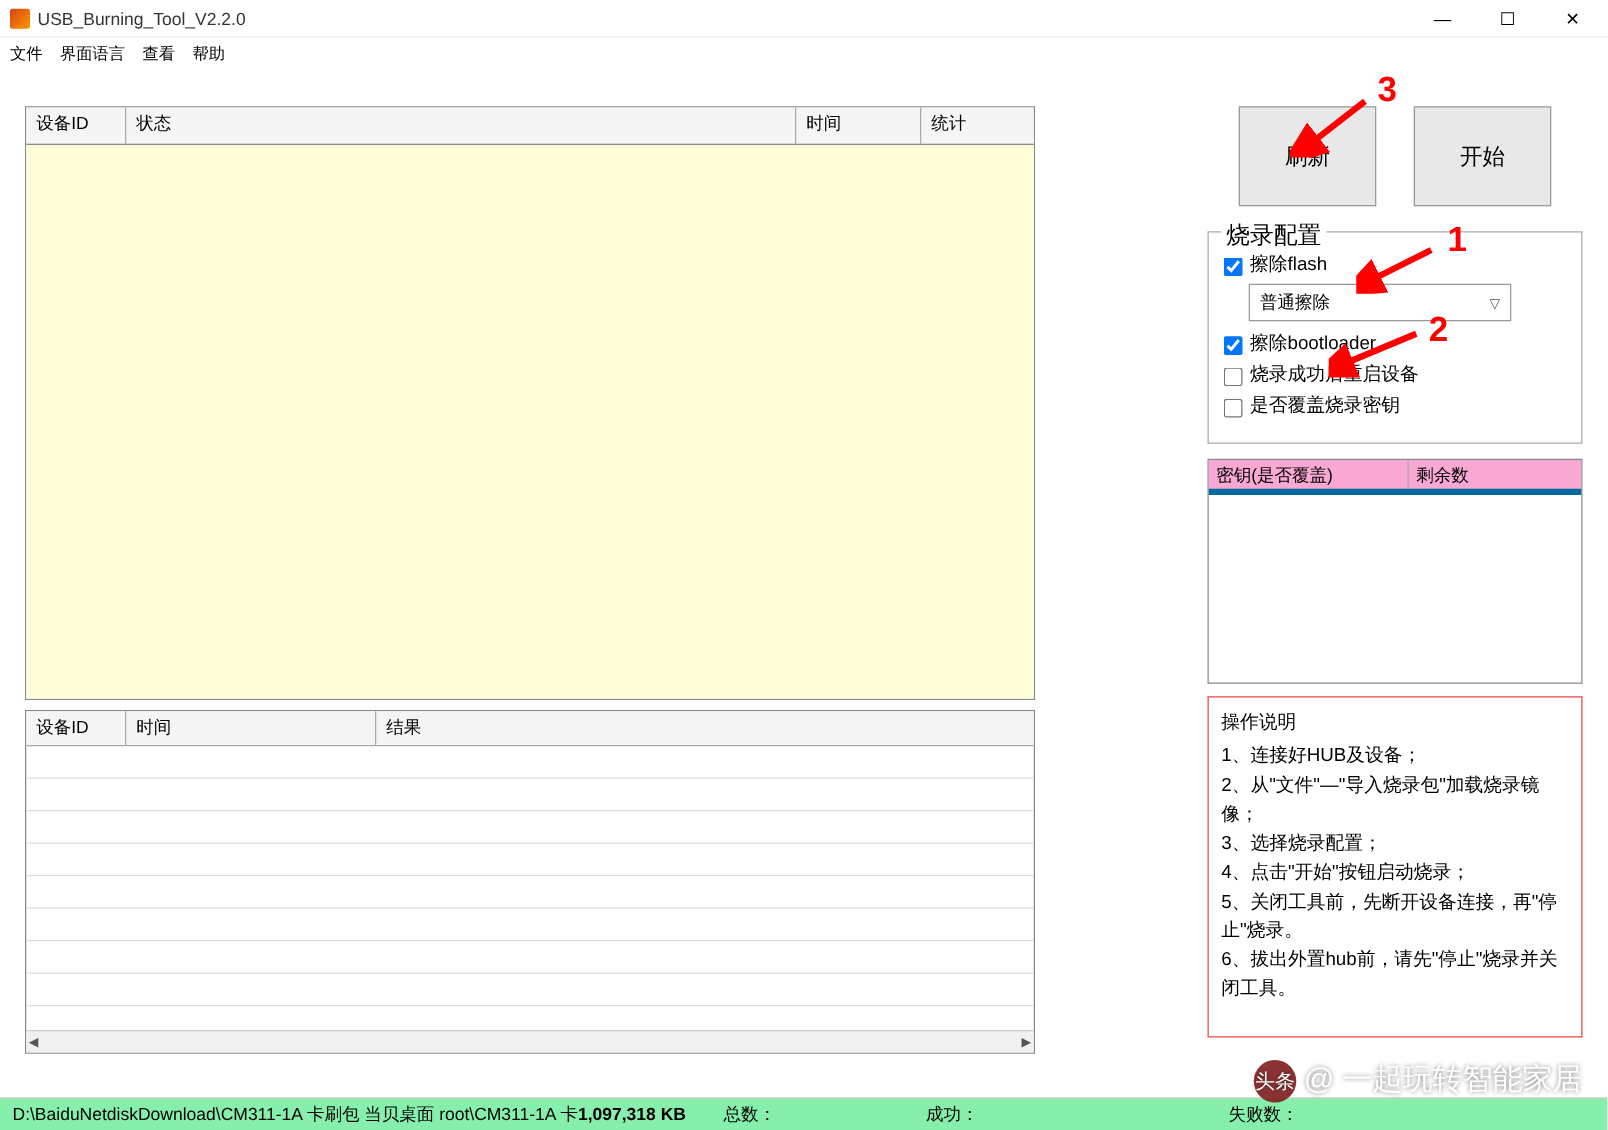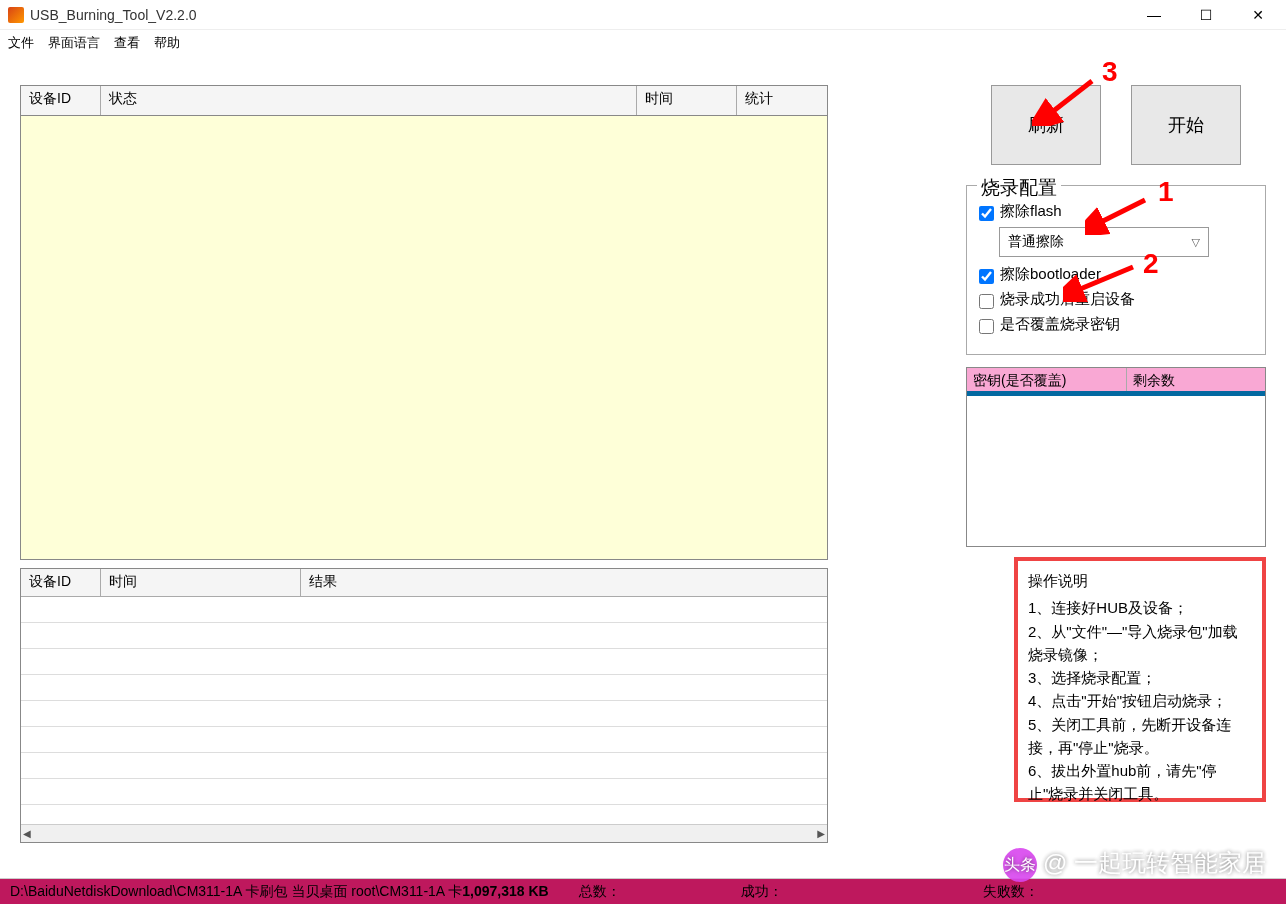--- a/index.html
+++ b/index.html
@@ -38,30 +38,30 @@
 .config-title { position: absolute; top: -11px; left: 10px; background: #fff; padding: 0 4px; font-size: 19px; }
 .checkbox-row { display: flex; align-items: flex-end; margin: 6px 0; font-size: 15px; }
 .checkbox-row input { margin-right: 6px; width: 15px; height: 15px; }
 .dropdown { width: 210px; height: 30px; border: 1px solid #999; margin: 4px 0 8px 20px; padding: 4px 8px; background: #fff; display: flex; align-items: center; justify-content: space-between; cursor: pointer; }
 .dropdown-arrow { font-size: 11px; color: #555; }
 .key-table { border: 1px solid #888; height: 180px; }
 .key-head { display: flex; background: #f9a8d4; border-bottom: 5px solid #0369a1; height: 28px; }
 .key-head div { border-right: 1px solid #aaa; padding: 4px 6px; }
 .key-col1 { width: 160px; }
 .key-col2 { flex: 1; border-right: none !important; }
-.instructions { border: 4px solid #ef4444; padding: 8px 10px; font-size: 15px; line-height: 1.55; height: 245px; margin-top: 10px; margin-left: 48px; }
+.instructions { border: 1px solid #ef4444; padding: 8px 10px; font-size: 15px; line-height: 1.55; height: 273px; margin-top: 10px; }
 .instructions-title { font-size: 15px; margin-bottom: 4px; }
-.statusbar { position: absolute; bottom: 0; left: 0; right: 0; height: 26px; display: flex; align-items: center; padding: 0 10px; font-size: 14px; border-top: 1px solid #ccc; background: #be185d; }
+.statusbar { position: absolute; bottom: 0; left: 0; right: 0; height: 26px; display: flex; align-items: center; padding: 0 10px; font-size: 14px; border-top: 1px solid #ccc; background: #86efac; }
 .status-path { flex: 0 0 auto; }
 .status-path b { font-weight: bold; }
 .status-item { margin-left: 30px; }
 .annotation-arrow { position: absolute; pointer-events: none; }
 .ann-label { position: absolute; color: #ff0000; font-size: 28px; font-weight: bold; pointer-events: none; }
 .watermark { position: absolute; bottom: 22px; right: 20px; font-size: 24px; color: #fff; text-shadow: 0 0 4px rgba(0,0,0,0.6); opacity: 0.9; pointer-events: none; }
-.wm-logo { display: inline-flex; width: 34px; height: 34px; border-radius: 50%; background: #d946ef; color:#fff; align-items:center; justify-content:center; font-size:16px; margin-right:6px; vertical-align: middle; }
+.wm-logo { display: inline-flex; width: 34px; height: 34px; border-radius: 50%; background: #7f1d1d; color:#fff; align-items:center; justify-content:center; font-size:16px; margin-right:6px; vertical-align: middle; }
 </style>
 </head>
 <body>
 
 <div class="titlebar">
   <div class="icon"></div>
   <div class="title">USB_Burning_Tool_V2.2.0</div>
   <div class="win-controls">
     <div class="win-btn">—</div>
     <div class="win-btn">☐</div>

